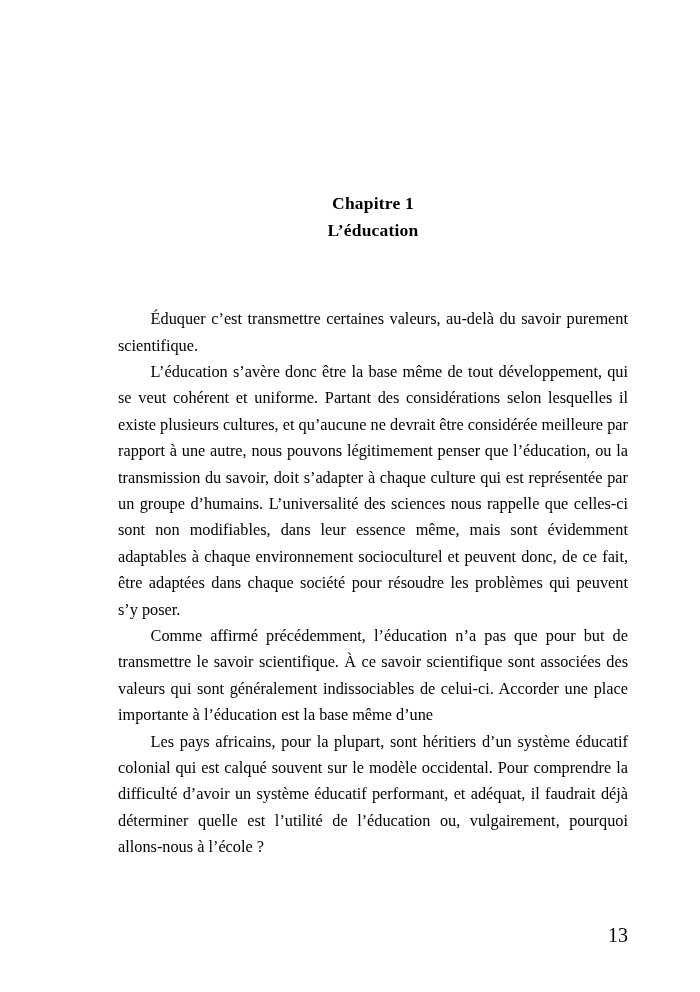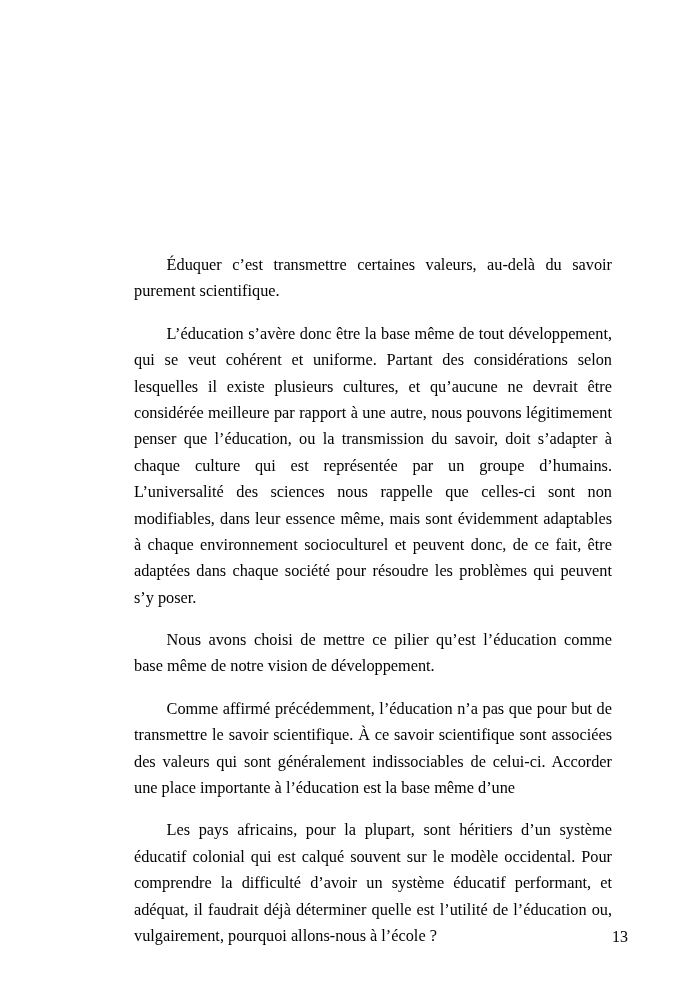--- a/index.html
+++ b/index.html
@@ -39,43 +39,46 @@
   }
   .body-text {
     margin-top: 62px;
     font-size: 16.3px;
     line-height: 1.62;
     text-align: justify;
     text-justify: inter-word;
     hyphens: none;
   }
   .body-text p {
-    margin: 16px;
+    margin: 0;
     text-indent: 2.0em;
   }
   .page-number {
     position: absolute;
     right: 72px;
     bottom: 47px;
-    font-size: 16px;
+    font-size: 20px;
     line-height: 1;
   }
 </style>
 </head>
 <body>
 
 <div class="page">
 
   <div class="content">
 
+    <div class="chapter-heading">
+      <span class="line">Chapitre 1</span>
+      <span class="line">L’éducation</span>
+    </div>
 
     <div class="body-text">
       <p>Éduquer c’est transmettre certaines valeurs, au-delà du savoir purement scientifique.</p>
       <p>L’éducation s’avère donc être la base même de tout développement, qui se veut cohérent et uniforme. Partant des considérations selon lesquelles il existe plusieurs cultures, et qu’aucune ne devrait être considérée meilleure par rapport à une autre, nous pouvons légitimement penser que l’éducation, ou la transmission du savoir, doit s’adapter à chaque culture qui est représentée par un groupe d’humains. L’universalité des sciences nous rappelle que celles-ci sont non modifiables, dans leur essence même, mais sont évidemment adaptables à chaque environnement socioculturel et peuvent donc, de ce fait, être adaptées dans chaque société pour résoudre les problèmes qui peuvent s’y poser.</p>
-      <p>Nous avons choisi de mettre ce pilier qu’est l’éducation comme base même de notre vision de développement.</p>
       <p>Comme affirmé précédemment, l’éducation n’a pas que pour but de transmettre le savoir scientifique. À ce savoir scientifique sont associées des valeurs qui sont généralement indissociables de celui-ci. Accorder une place importante à l’éducation est la base même d’une</p>
       <p>Les pays africains, pour la plupart, sont héritiers d’un système éducatif colonial qui est calqué souvent sur le modèle occidental. Pour comprendre la difficulté d’avoir un système éducatif performant, et adéquat, il faudrait déjà déterminer quelle est l’utilité de l’éducation ou, vulgairement, pourquoi allons-nous à l’école ?</p>
     </div>
 
   </div>
 
   <div class="page-number">13</div>
 
 </div>
 

